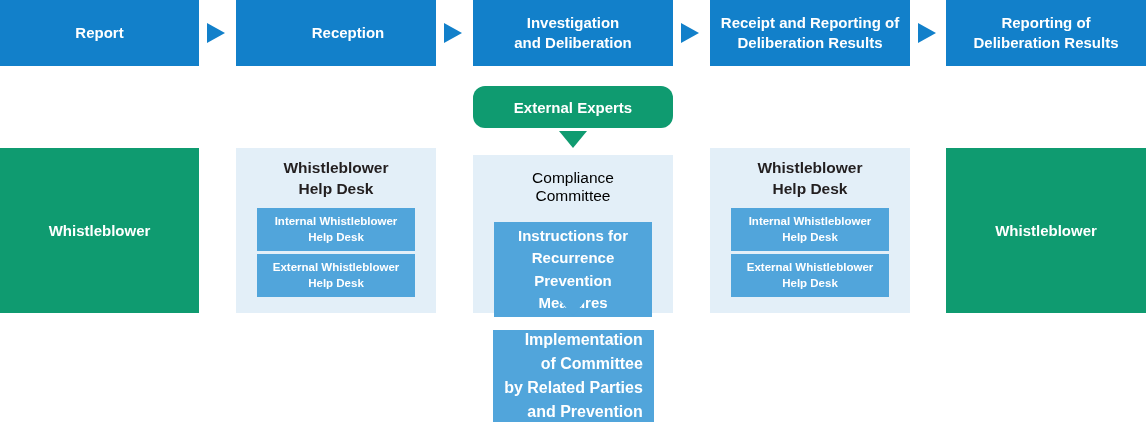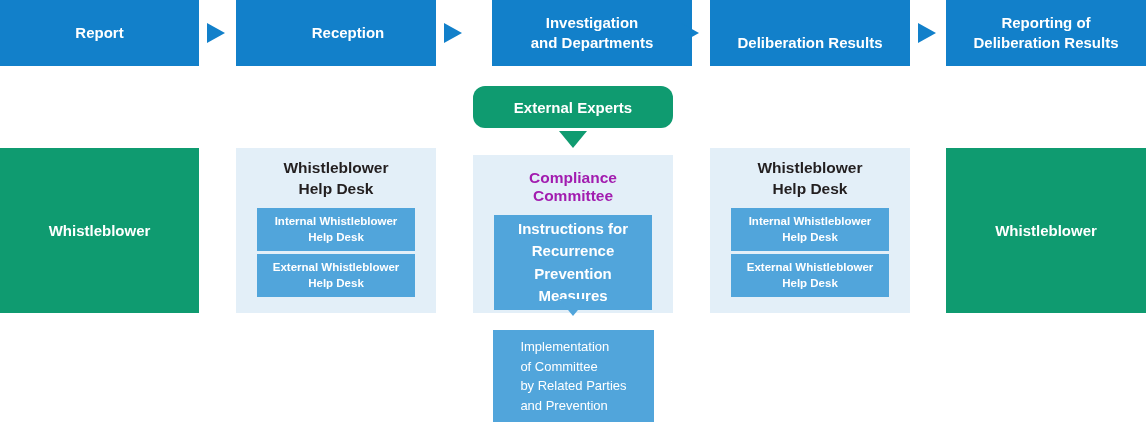--- a/index.html
+++ b/index.html
@@ -120,46 +120,46 @@
   .tri-blue  { border-top: 17px solid #51a5db; }
 
   
   .committee-panel {
     position: absolute;
     background: #e3eff8;
     padding: 14px 21px 16px 21px;
   }
   .committee-title {
     text-align: center;
-    font-weight: bold;
+    font-weight: normal;
     font-size: 15.5px;
-    color: #a21caf;
-    margin-bottom: 10px;
+    color: #000000;
+    margin-bottom: 17px;
   }
   .committee-box {
     background: #51a5db;
     color: #ffffff;
     text-align: center;
     font-size: 15px;
     font-weight: bold;
     line-height: 1.5;
     display: flex;
     align-items: center;
     justify-content: center;
     height: 95px;
   }
 
   
   .impl-box {
     position: absolute;
     background: #51a5db;
     color: #ffffff;
-    text-align: left;
-    font-size: 13px;
-    font-weight: normal;
+    text-align: right;
+    font-size: 16px;
+    font-weight: bold;
     line-height: 1.5;
     display: flex;
     align-items: center;
     justify-content: center;
   }
 </style>
 </head>
 <body>
 
 <div id="canvas">
@@ -169,32 +169,32 @@
   </div>
 
   <div class="stage-arrow" style="left:207px;"></div>
 
   <div class="stage-bar" style="left:236px; width:200px;padding-left:32px;">
     <span class="stage-label">Reception</span>
   </div>
 
   <div class="stage-arrow" style="left:444px;"></div>
 
-  <div class="stage-bar" style="left:492px; width:200px;">
+  <div class="stage-bar" style="left:473px; width:200px;">
     <span>
       <span>Investigation</span><br>
-      <span>and Departments</span>
+      <span>and Deliberation</span>
     </span>
   </div>
 
   <div class="stage-arrow" style="left:681px;"></div>
 
   <div class="stage-bar" style="left:710px; width:200px;">
     <span>
-      <br>
+      <span>Receipt and Reporting of</span><br>
       <span>Deliberation Results</span>
     </span>
   </div>
 
   <div class="stage-arrow" style="left:918px;"></div>
 
   <div class="stage-bar" style="left:946px; width:200px;">
     <span>
       <span>Reporting of</span><br>
       <span>Deliberation Results</span>

